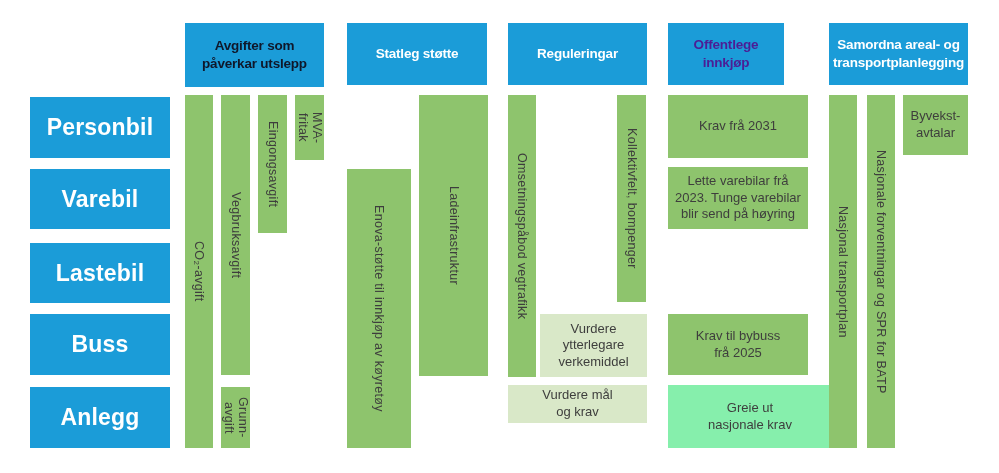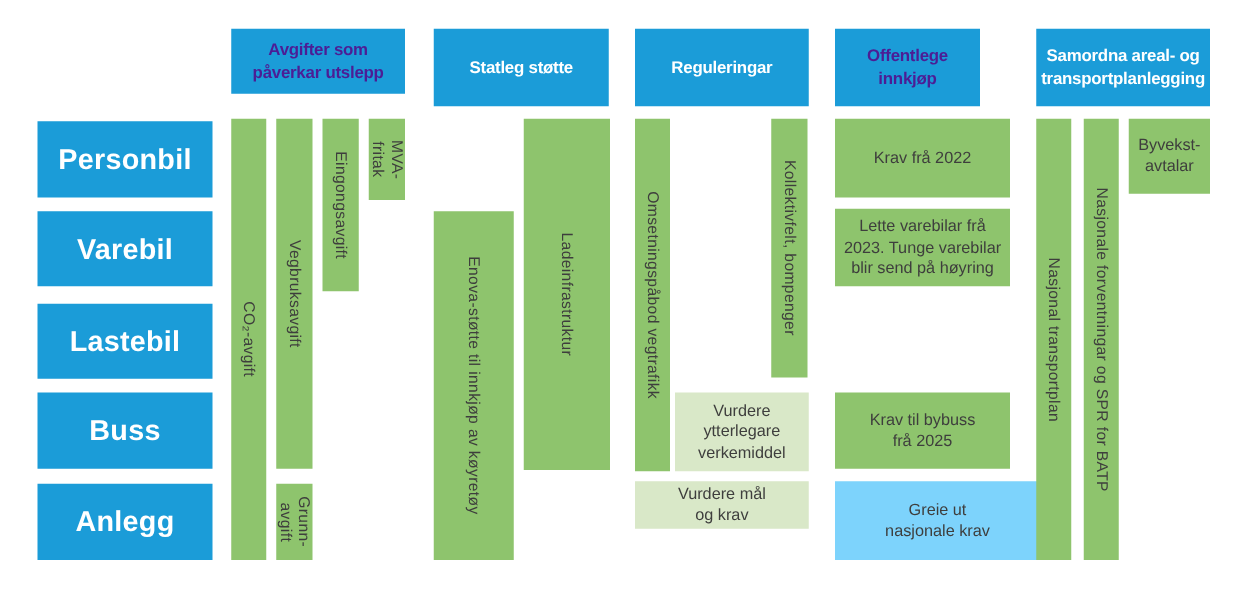--- a/index.html
+++ b/index.html
@@ -58,21 +58,21 @@
     </div>
     <div class="box rowlabel" style="left: 30px; top: 243px; width: 140px; height: 60px; background: rgb(27, 156, 216); color: rgb(255, 255, 255);">
       <span class="txt">Lastebil</span>
     </div>
     <div class="box rowlabel" style="left: 30px; top: 314px; width: 140px; height: 61px; background: rgb(27, 156, 216); color: rgb(255, 255, 255);">
       <span class="txt">Buss</span>
     </div>
     <div class="box rowlabel" style="left: 30px; top: 387px; width: 140px; height: 61px; background: rgb(27, 156, 216); color: rgb(255, 255, 255);">
       <span class="txt">Anlegg</span>
     </div>
-    <div class="box colheader" style="left: 185px; top: 23px; width: 139px; height: 52px; background: rgb(27, 156, 216); color: #4c1d95; align-items: center;">
+    <div class="box colheader" style="left: 185px; top: 23px; width: 139px; height: 64px; background: rgb(27, 156, 216); color: #0f172a; align-items: center;">
       <span class="txt">Avgifter som
 påverkar utslepp</span>
     </div>
     <div class="box colheader" style="left: 347px; top: 23px; width: 140px; height: 62px; background: rgb(27, 156, 216); color: rgb(255, 255, 255); align-items: center;">
       <span class="txt">Statleg støtte</span>
     </div>
     <div class="box colheader" style="left: 508px; top: 23px; width: 139px; height: 62px; background: rgb(27, 156, 216); color: rgb(255, 255, 255);">
       <span class="txt">Reguleringar</span>
     </div>
     <div class="box colheader" style="left: 668px; top: 23px; width: 116px; height: 62px; background: rgb(27, 156, 216); color: #4c1d95;">
@@ -114,32 +114,32 @@
     <div class="box cell" style="left: 540px; top: 314px; width: 107px; height: 63px; background: rgb(217, 232, 200); color: rgb(62, 62, 61);">
       <span class="txt">Vurdere
 ytterlegare
 verkemiddel</span>
     </div>
     <div class="box cell" style="left: 508px; top: 385px; width: 139px; height: 38px; background: rgb(217, 232, 200); color: rgb(62, 62, 61);">
       <span class="txt">Vurdere mål
 og krav</span>
     </div>
     <div class="box cell" style="left: 668px; top: 95px; width: 140px; height: 63px; background: rgb(142, 196, 109); color: rgb(62, 62, 61);">
-      <span class="txt">Krav frå 2022</span>
+      <span class="txt">Krav frå 2031</span>
     </div>
     <div class="box cell" style="left: 668px; top: 167px; width: 140px; height: 62px; background: rgb(142, 196, 109); color: rgb(62, 62, 61);">
       <span class="txt">Lette varebilar frå
 2023. Tunge varebilar
 blir send på høyring</span>
     </div>
     <div class="box cell" style="left: 668px; top: 314px; width: 140px; height: 61px; background: rgb(142, 196, 109); color: rgb(62, 62, 61);">
       <span class="txt">Krav til bybuss
 frå 2025</span>
     </div>
-    <div class="box cell" style="left: 668px; top: 385px; width: 164px; height: 63px; background: #7dd3fc; color: rgb(62, 62, 61);">
+    <div class="box cell" style="left: 668px; top: 385px; width: 164px; height: 63px; background: #86efac; color: rgb(62, 62, 61);">
       <span class="txt">Greie ut
 nasjonale krav</span>
     </div>
     <div class="box cell" style="left: 829px; top: 95px; width: 28px; height: 353px; background: rgb(142, 196, 109); color: rgb(62, 62, 61);">
       <span class="vtxt">Nasjonal transportplan</span>
     </div>
     <div class="box cell" style="left: 867px; top: 95px; width: 28px; height: 353px; background: rgb(142, 196, 109); color: rgb(62, 62, 61);">
       <span class="vtxt">Nasjonale forventningar og SPR for BATP</span>
     </div>
     <div class="box cell" style="left: 903px; top: 95px; width: 65px; height: 60px; background: rgb(142, 196, 109); color: rgb(62, 62, 61);">

